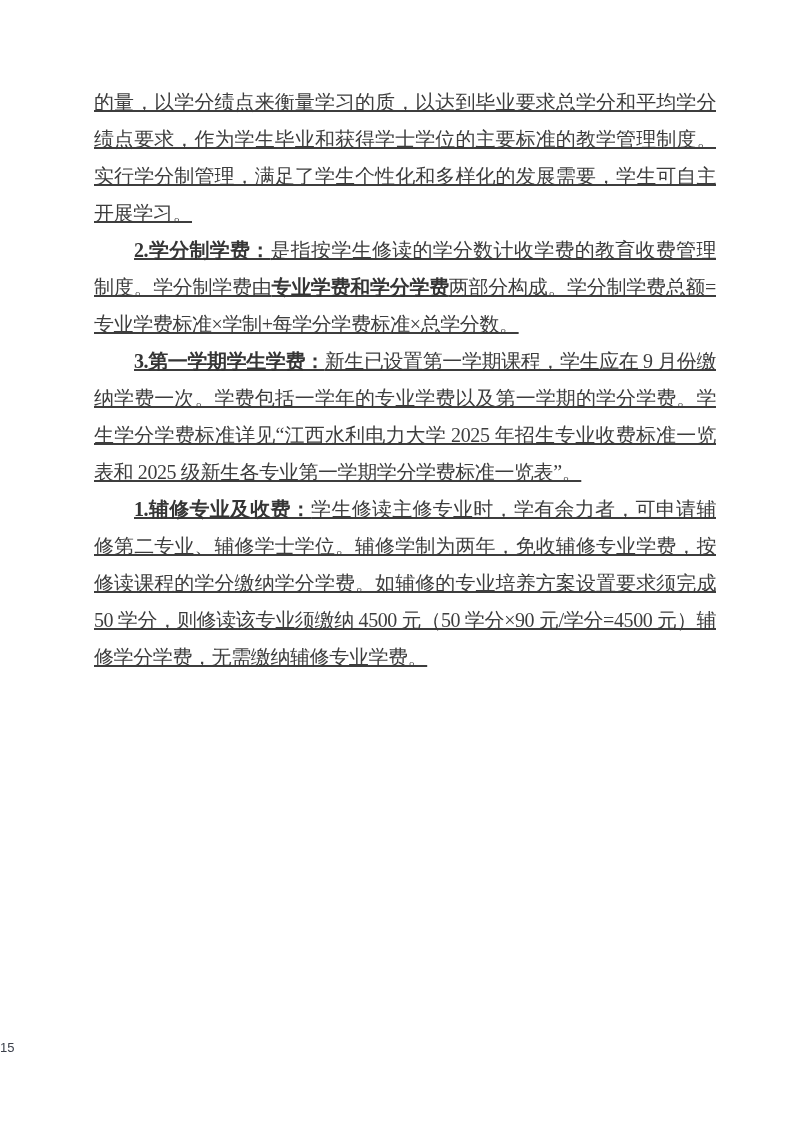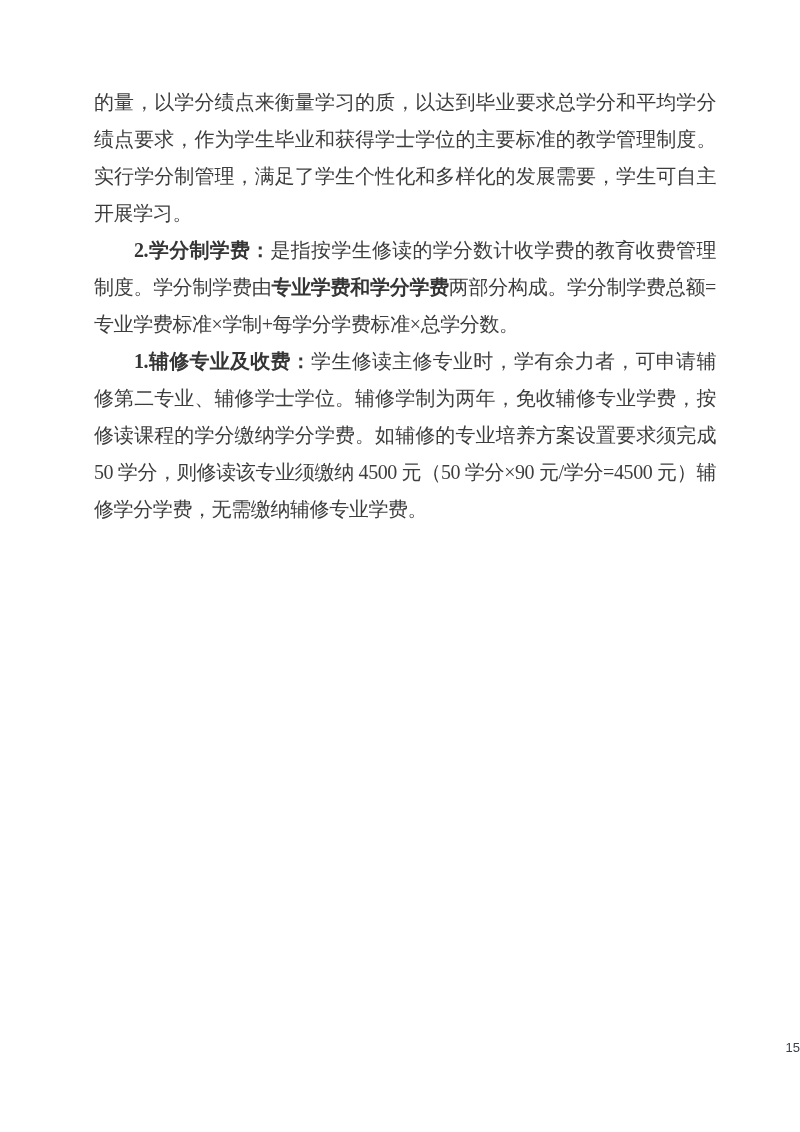--- a/index.html
+++ b/index.html
@@ -22,42 +22,44 @@
     width: 622px;
     color: #3d3d3d;
     font-size: 20px;
     line-height: 37px;
     letter-spacing: -0.4px;
     text-align: justify;
   }
   .content p {
     margin: 0;
     padding: 0;
+    text-decoration: underline;
   }
   .content p.indent {
     text-indent: 2em;
   }
   .content b {
     font-weight: 700;
     color: #353535;
   }
   .page-number {
     position: absolute;
     top: 1040px;
     left: 0;
     width: 100%;
-    text-align: right;
+    text-align: left;
     font-family: "Liberation Sans", sans-serif;
     font-size: 13px;
     color: #3a3f4a;
   }
 </style>
 </head>
 <body>
 
 <div class="page">
   <div class="content">
       <p><span>的量，以学分绩点来衡量学习的质，以达到毕业要求总学分和平均学分绩点要求，作为学生毕业和获得学士学位的主要标准的教学管理制度。实行学分制管理，满足了学生个性化和多样化的发展需要，学生可自主开展学习。</span></p>
       <p class="indent"><b>2.学分制学费：</b><span>是指按学生修读的学分数计收学费的教育收费管理制度。学分制学费由</span><b>专业学费和学分学费</b><span>两部分构成。学分制学费总额=专业学费标准×学制+每学分学费标准×总学分数。</span></p>
+      <p class="indent"><b>3.第一学期学生学费：</b><span>新生已设置第一学期课程，学生应在 9 月份缴纳学费一次。学费包括一学年的专业学费以及第一学期的学分学费。学生学分学费标准详见“江西水利电力大学 2025 年招生专业收费标准一览表和 2025 级新生各专业第一学期学分学费标准一览表”。</span></p>
       <p class="indent"><b>1.辅修专业及收费：</b><span>学生修读主修专业时，学有余力者，可申请辅修第二专业、辅修学士学位。辅修学制为两年，免收辅修专业学费，按修读课程的学分缴纳学分学费。如辅修的专业培养方案设置要求须完成 50 学分，则修读该专业须缴纳 4500 元（50 学分×90 元/学分=4500 元）辅修学分学费，无需缴纳辅修专业学费。</span></p>
     </div>
   <div class="page-number">15</div>
 </div>
 
 </body></html>

